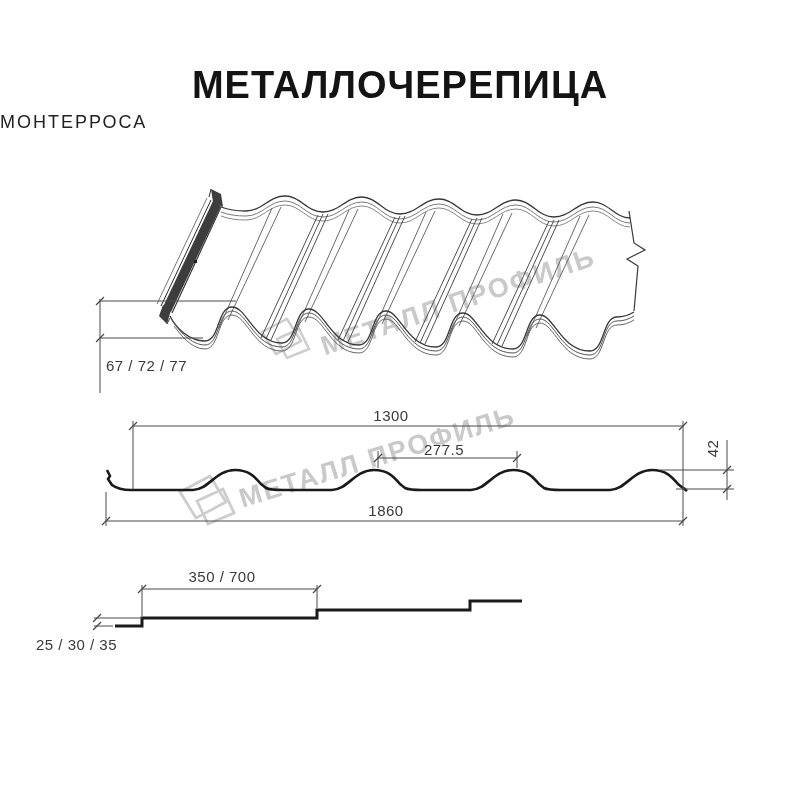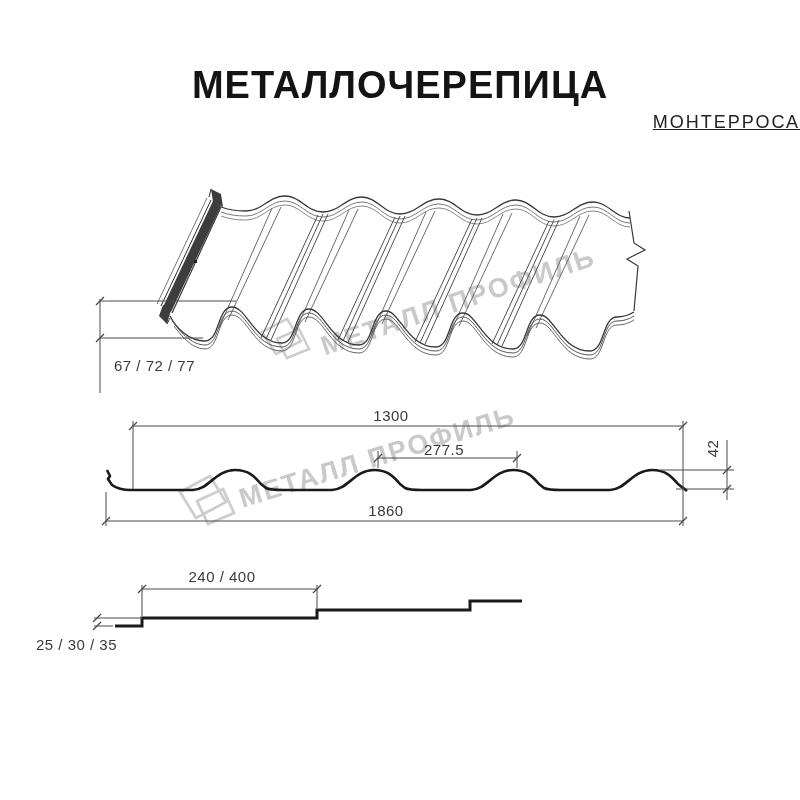--- a/index.html
+++ b/index.html
@@ -5,40 +5,40 @@
   html,body{margin:0;padding:0;background:#fff;}
   .page{
     position:relative;width:800px;height:756px;background:#ffffff;overflow:hidden;
     font-family:"Liberation Sans", sans-serif;
   }
   .title{
     position:absolute;left:0;right:0;top:64px;text-align:center;
     font-size:38px;font-weight:bold;letter-spacing:1px;color:#141414;white-space:nowrap;
   }
   .subtitle{
-    position:absolute;left:0;right:0;top:112px;text-align:right;
-    font-size:18px;font-weight:500;letter-spacing:2px;color:#222;white-space:nowrap;text-decoration:underline;
+    position:absolute;left:0;right:0;top:112px;text-align:left;
+    font-size:18px;font-weight:500;letter-spacing:2px;color:#222;white-space:nowrap;
   }
   .wm{
     position:absolute;white-space:nowrap;color:#c9c9c9;font-weight:bold;
     font-size:27px;letter-spacing:2px;z-index:1;
   }
   .wm1{left:322px;top:332px;transform:rotate(-18.5deg);transform-origin:0 50%;}
   .wm2{left:240px;top:484px;transform:rotate(-17deg);transform-origin:0 50%;}
   svg.draw{position:absolute;left:0;top:0;z-index:2;}
   .dim{
     position:absolute;z-index:3;color:#3a3a3a;font-size:15px;letter-spacing:0.5px;
     white-space:nowrap;
   }
   .dim.center{transform:translateX(-50%);}
   .dim-1110{left:391px;top:407px;}
   .dim-2775{left:444px;top:441px;}
   .dim-1170{left:386px;top:502px;}
   .dim-42{left:698px;top:440px;width:28px;text-align:center;transform:rotate(-90deg);}
-  .dim-677277{left:114px;top:357px;}
+  .dim-677277{left:106px;top:357px;}
   .dim-350400{left:222px;top:568px;}
   .dim-253035{left:36px;top:636px;}
 </style>
 </head>
 <body>
 
 <div class="page">
 
   <div class="title">МЕТАЛЛОЧЕРЕПИЦА</div>
   <div class="subtitle">МОНТЕРРОСА</div>
@@ -206,15 +206,15 @@
       <path d="M93,622 L101,614" stroke-width="1.3"></path>
       <path d="M93,630 L101,622" stroke-width="1.3"></path>
     </g>
   </svg>
 
   <div class="dim center dim-1110">1300</div>
   <div class="dim center dim-2775">277.5</div>
   <div class="dim center dim-1170">1860</div>
   <div class="dim dim-42">42</div>
   <div class="dim dim-677277">67 / 72 / 77</div>
-  <div class="dim center dim-350400">240 / 400</div>
+  <div class="dim center dim-350400">350 / 700</div>
   <div class="dim dim-253035">25 / 30 / 35</div>
 </div>
 
 </body></html>

